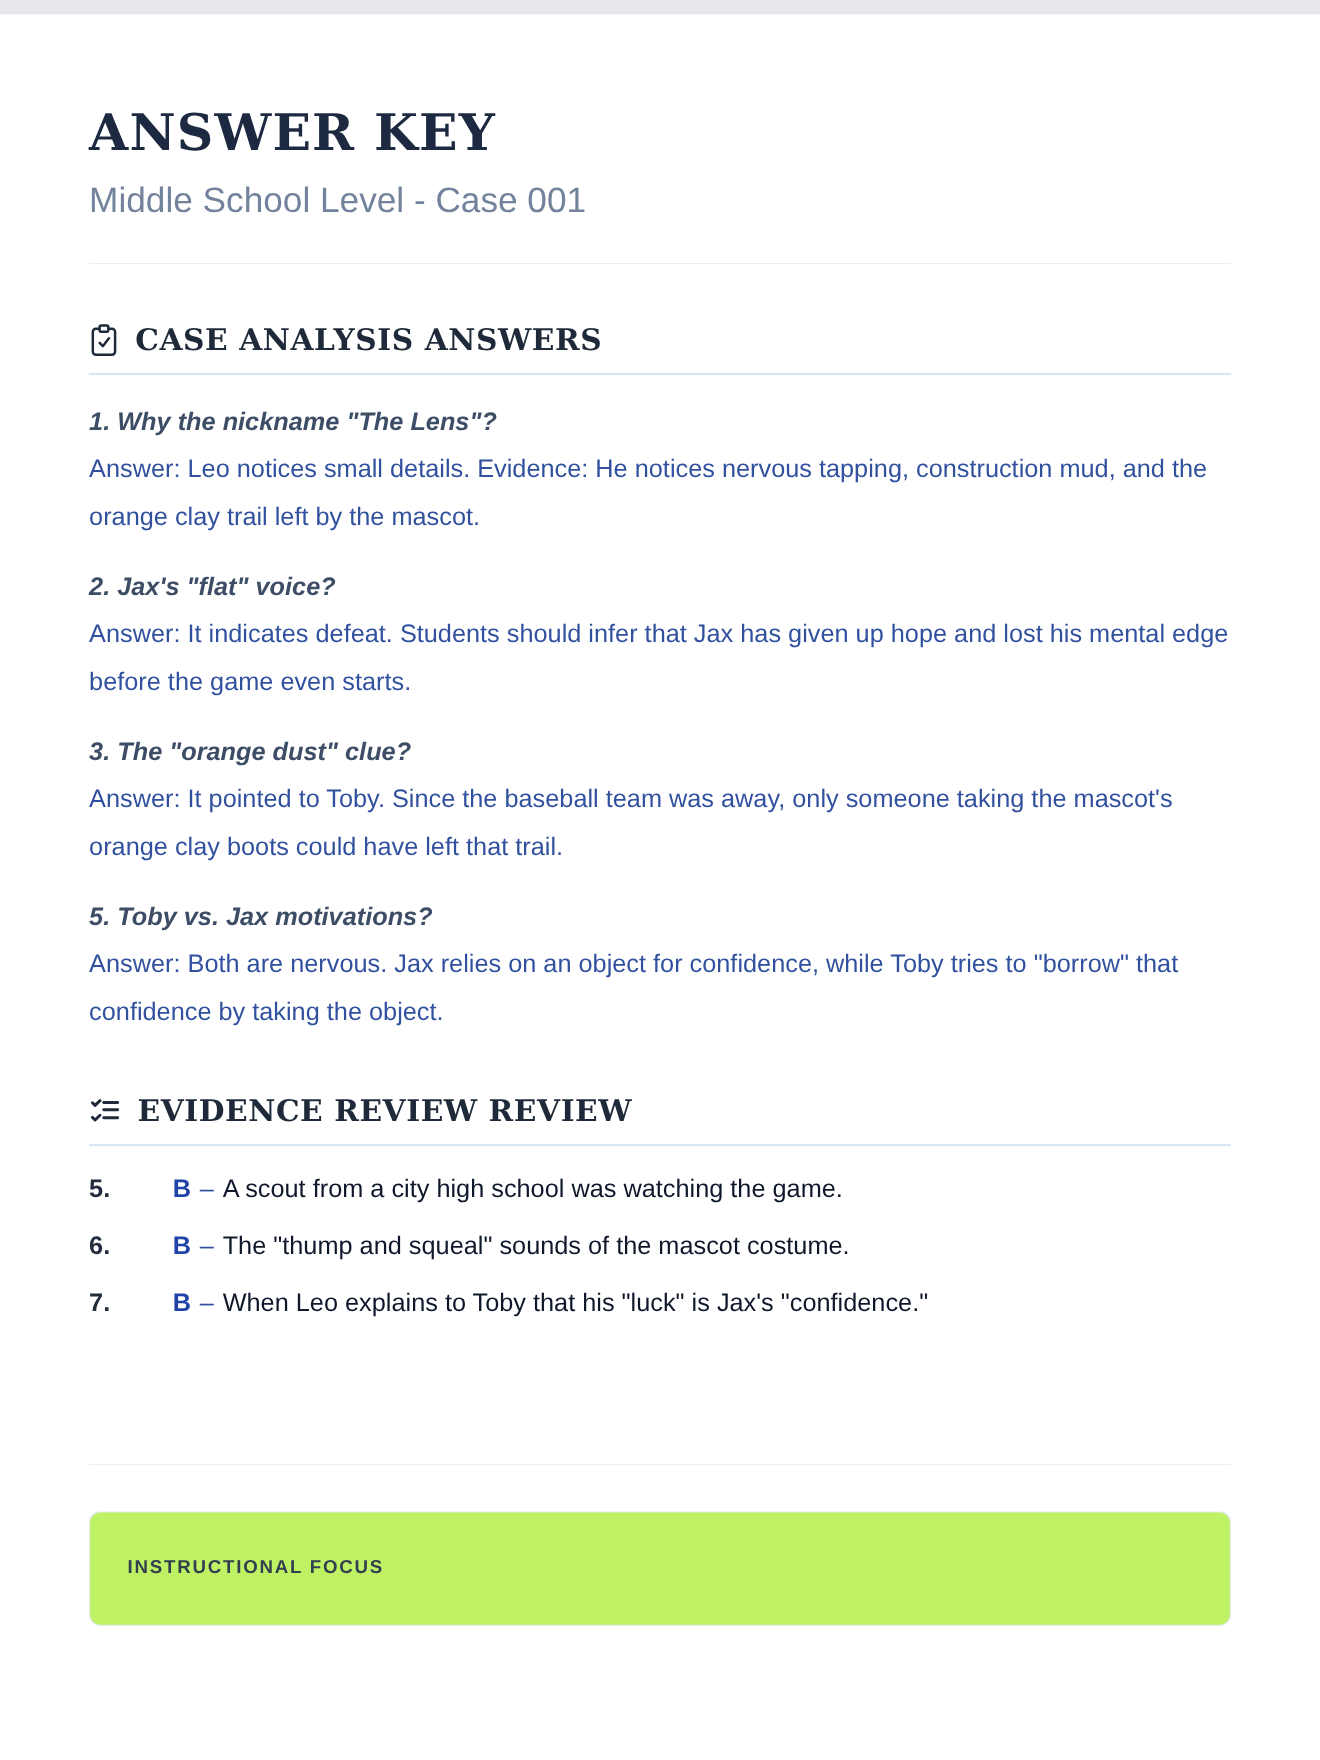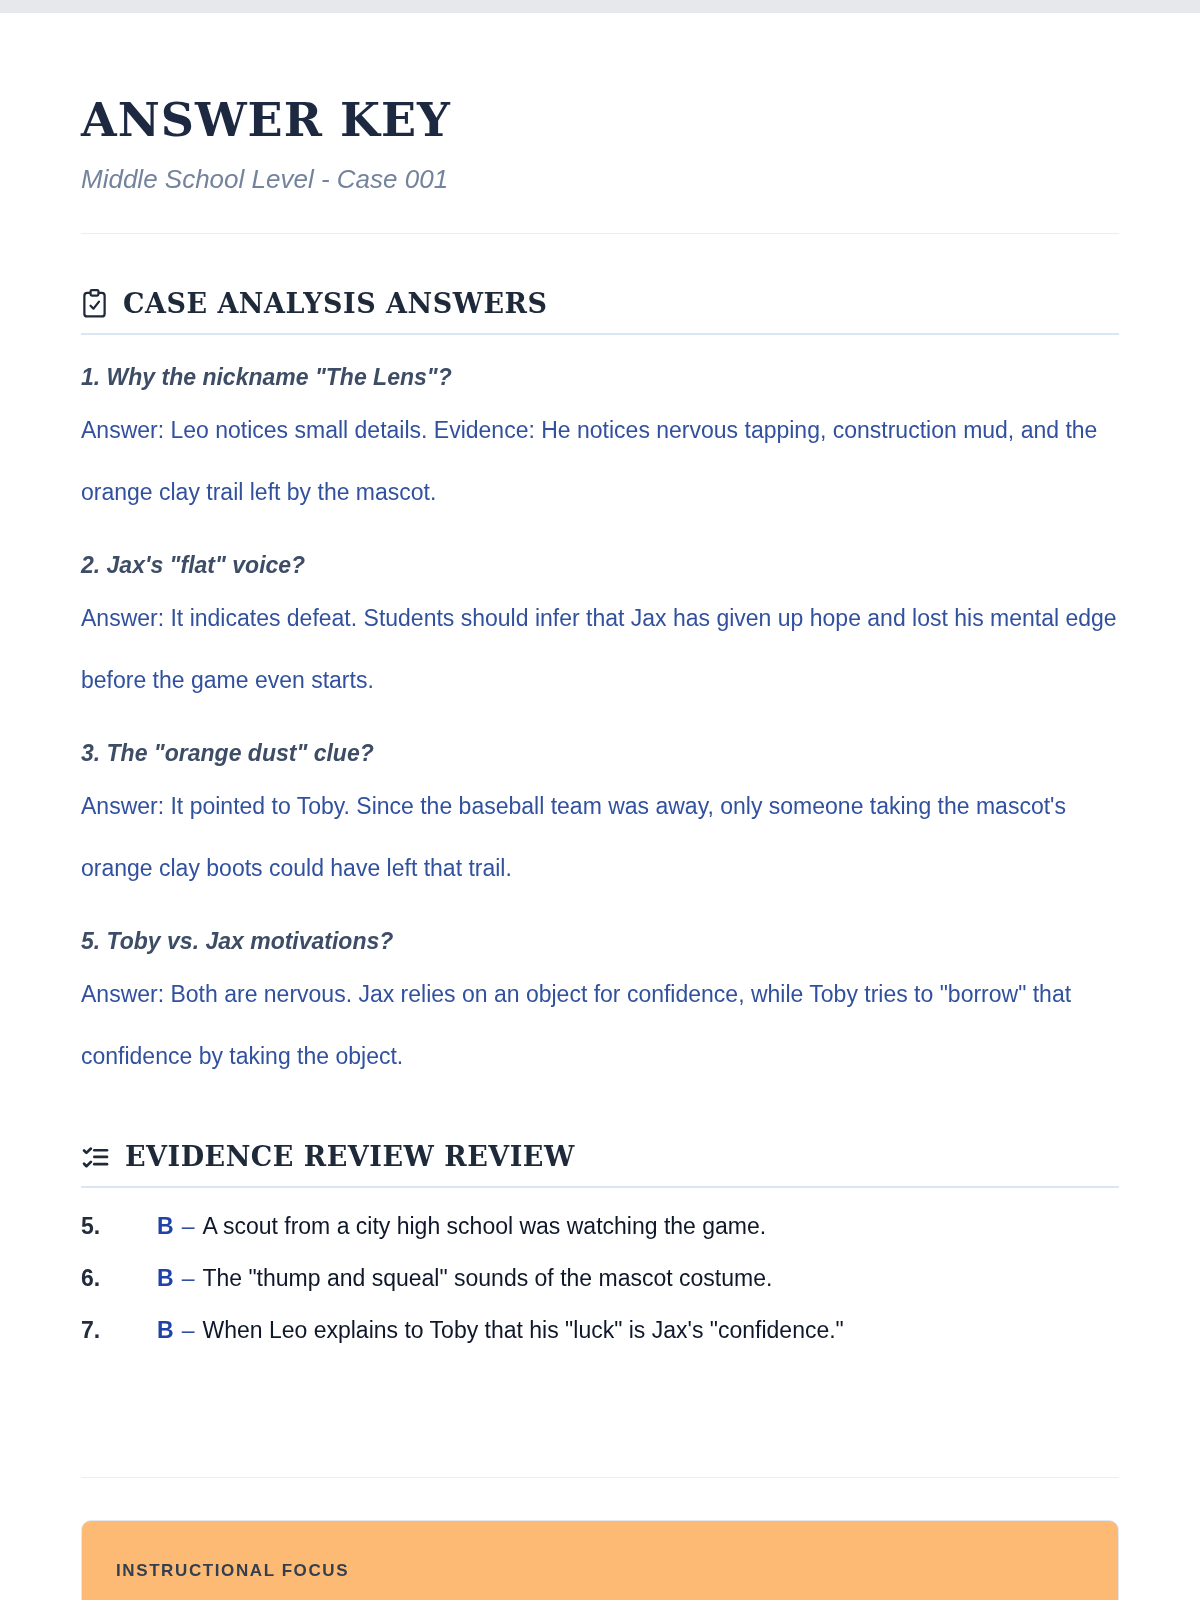--- a/index.html
+++ b/index.html
@@ -25,33 +25,32 @@
     margin-top: 82px;
     font-family: "DejaVu Serif", serif;
     font-weight: 700;
     font-size: 46px;
     letter-spacing: 1px;
     color: #1c2940;
     line-height: 1.1;
   }
   .doc-subtitle {
     margin-top: 18px;
-    font-style: italic;
-    font-size: 26px;
+    font-size: 32px;
     color: #74839c;
   }
   .rule {
     border: none;
     border-top: 1px solid #e9eef4;
     margin-top: 38px;
   }
   
   .section-heading {
     display: flex;
-    align-items: flex-end;
+    align-items: flex-start;
     gap: 15px;
     margin-top: 54px;
     padding-bottom: 14px;
     border-bottom: 2px solid #d9e6f4;
   }
   .section-heading h2 {
     font-family: "DejaVu Serif", serif;
     font-weight: 700;
     font-size: 27px;
     letter-spacing: 0.5px;
@@ -62,21 +61,21 @@
   .qa-block { margin-top: 21px; }
   .qa-block .question {
     font-weight: 700;
     font-style: italic;
     font-size: 23px;
     line-height: 43px;
     color: #3d4d66;
   }
   .qa-block .answer {
     font-size: 23px;
-    line-height: 62px;
+    line-height: 43px;
     color: #31519f;
   }
   
   .ev-list { margin-top: 8px; }
   .ev-row {
     display: flex;
     align-items: baseline;
     margin-top: 24px;
     font-size: 23px;
     line-height: 28px;
@@ -93,21 +92,21 @@
   }
   .ev-sep {
     color: #31519f;
     margin: 0 8px 0 8px;
   }
   .ev-text { color: #0f172a; }
   .rule-bottom { margin-top: 133px; }
   
   .focus-box {
     margin-top: 42px;
-    background: #fdba74;
+    background: #bef264;
     border: 1px solid #e2e8f0;
     border-radius: 10px;
     padding: 40px 34px 42px 34px;
   }
   .focus-label {
     font-size: 17px;
     font-weight: 700;
     letter-spacing: 1.6px;
     color: #333f4f;
   }

